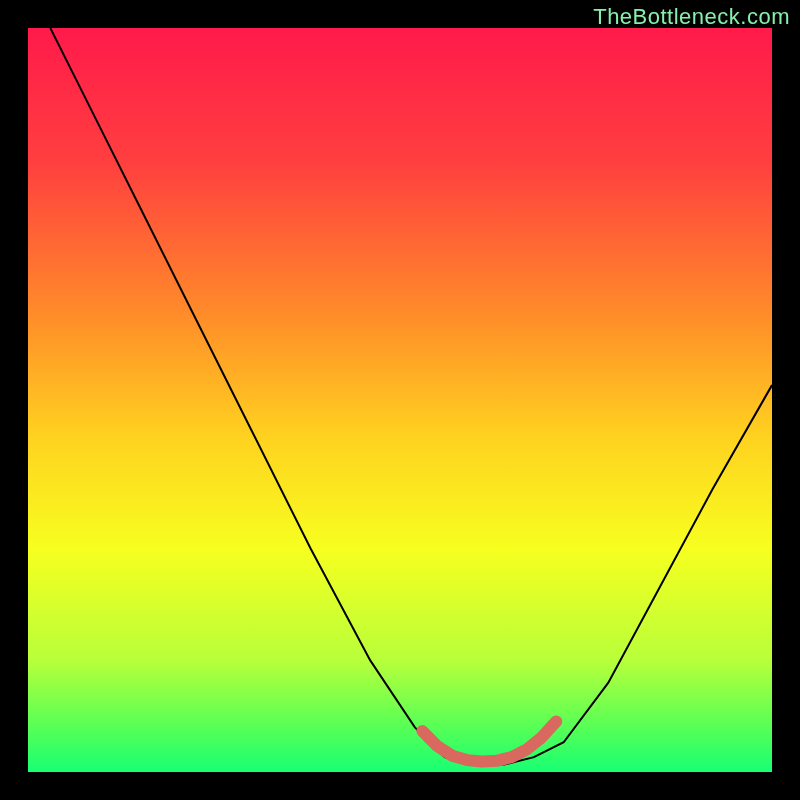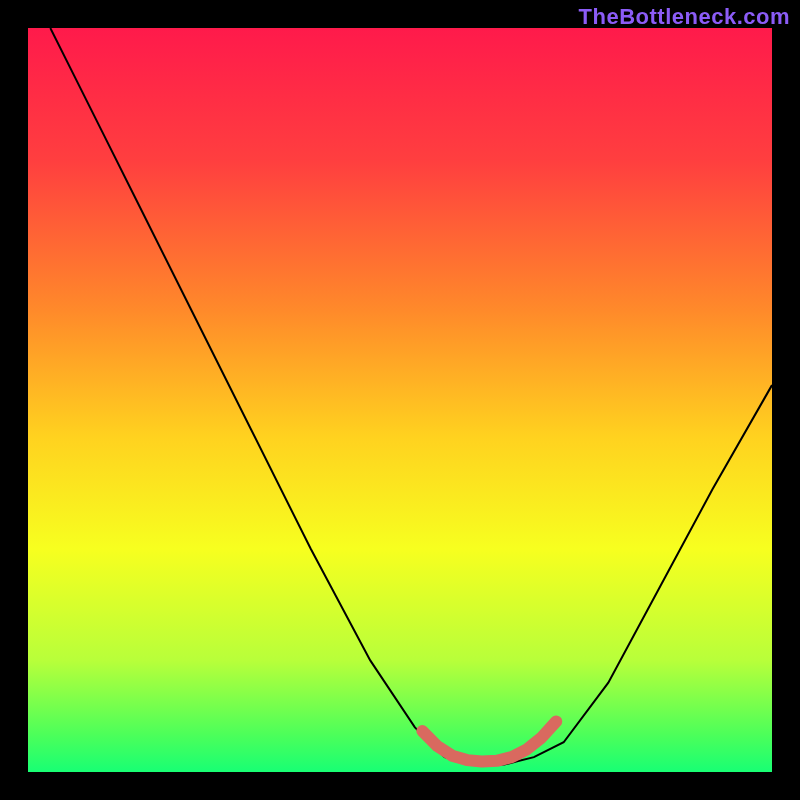--- a/index.html
+++ b/index.html
@@ -14,23 +14,23 @@
   .frame {
     position: relative;
     width: 800px;
     height: 800px;
     background: #000;
   }
   .watermark {
     position: absolute;
     top: 4px;
     right: 10px;
-    color: #8b5cf6;
+    color: #86efac;
     font-size: 22px;
-    font-weight: bold;
+    font-weight: normal;
     letter-spacing: 0.5px;
     z-index: 10;
   }
   .plot-area {
     position: absolute;
     left: 28px;
     top: 28px;
     width: 744px;
     height: 744px;
   }

